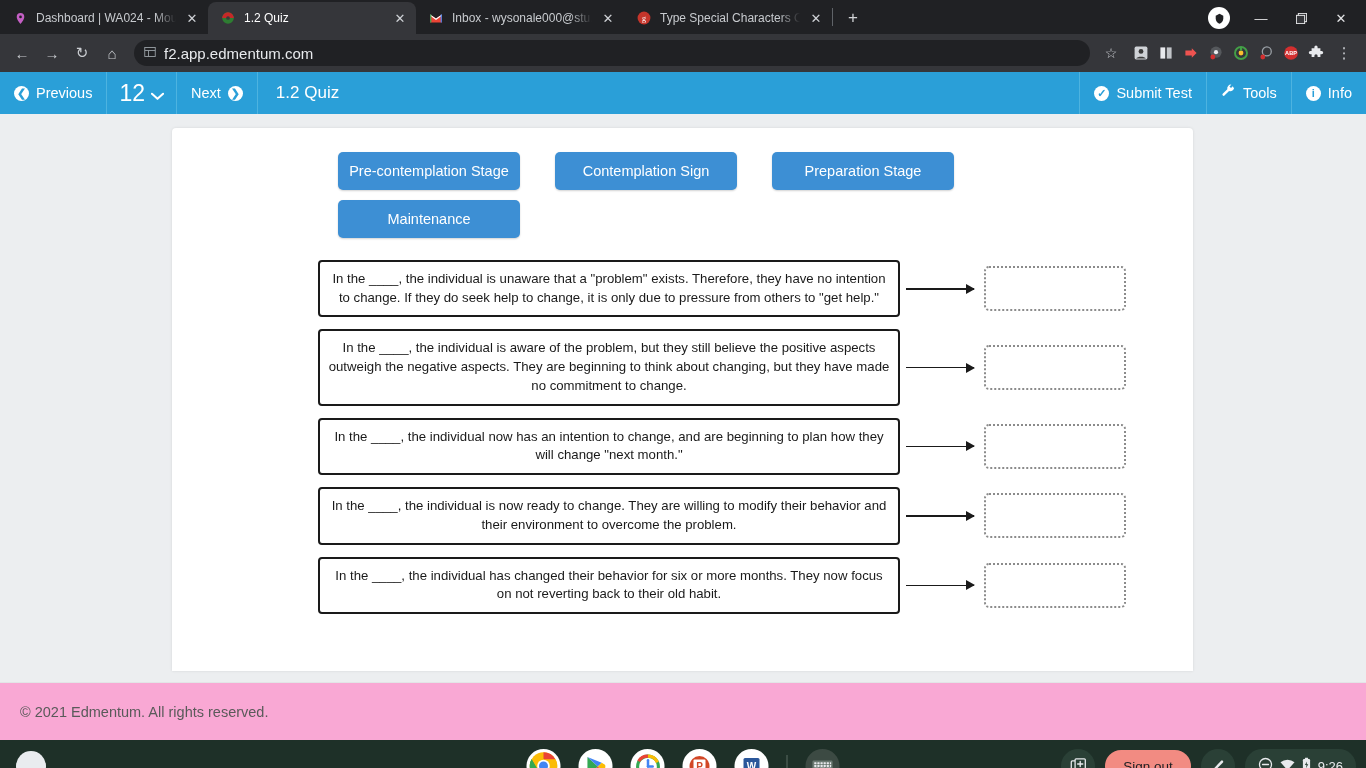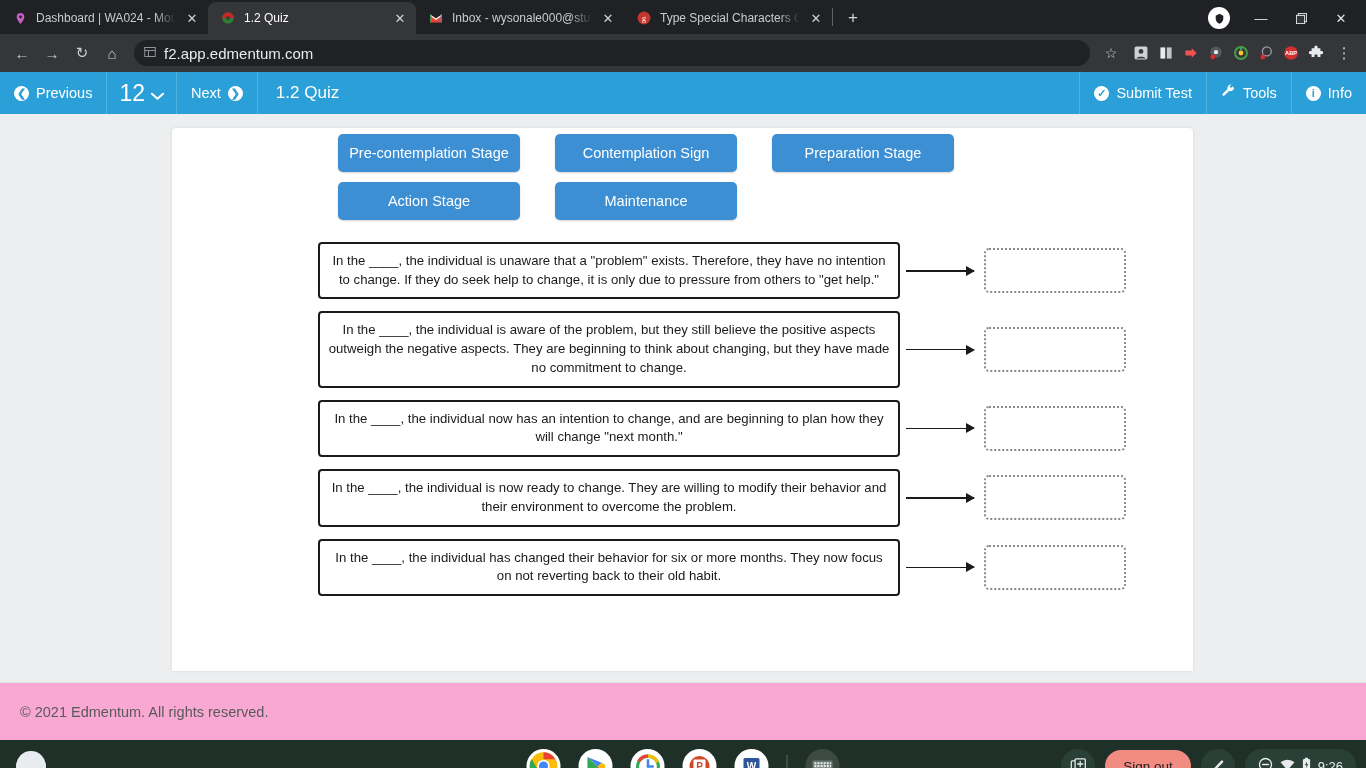--- a/index.html
+++ b/index.html
@@ -117,21 +117,21 @@
   }
   .content-card {
     position: absolute; left: 172px; top: 14px;
     width: 1021px; height: 543px;
     background: #ffffff; border-radius: 4px 4px 0 0;
     box-shadow: 0 0 3px rgba(0,0,0,0.10);
     overflow: hidden;
   }
 
   
-  .options-area { padding: 6px 0 0 0; text-align: right; }
+  .options-area { padding: 24px 0 0 0; text-align: right; }
   .options-row { display: flex; gap: 35px; padding-left: 166px; margin-bottom: 10px; }
   .opt-tile {
     background: #3d8fd4; color: #ffffff;
     border-radius: 5px; height: 38px;
     display: flex; align-items: center; justify-content: center;
     font-size: 14.5px; padding: 0 14px; white-space: nowrap;
     box-shadow: 0 1px 2px rgba(0,0,0,0.18);
   }
   .opt-tile.w1 { width: 182px; }
   .opt-tile.w2 { width: 182px; }
@@ -404,21 +404,20 @@
 <div class="page-body">
   <div class="content-card">
 
     <div class="options-area">
       <div class="options-row">
         <div class="opt-tile w1">Pre-contemplation Stage</div>
         <div class="opt-tile w2">Contemplation Sign</div>
         <div class="opt-tile w3">Preparation Stage</div>
       </div>
       <div class="options-row">
-        <div class="opt-tile w1">Action Stage</div>
         <div class="opt-tile w2">Maintenance</div>
       </div>
     </div>
 
     <div class="match-list">
 
       <div class="match-row">
         <div class="stmt-box">In the ____, the individual is unaware that a "problem" exists. Therefore, they have no intention to change. If they do seek help to change, it is only due to pressure from others to "get help."</div>
         <div class="arrow-wrap">
           <div class="arrow-line"></div>

